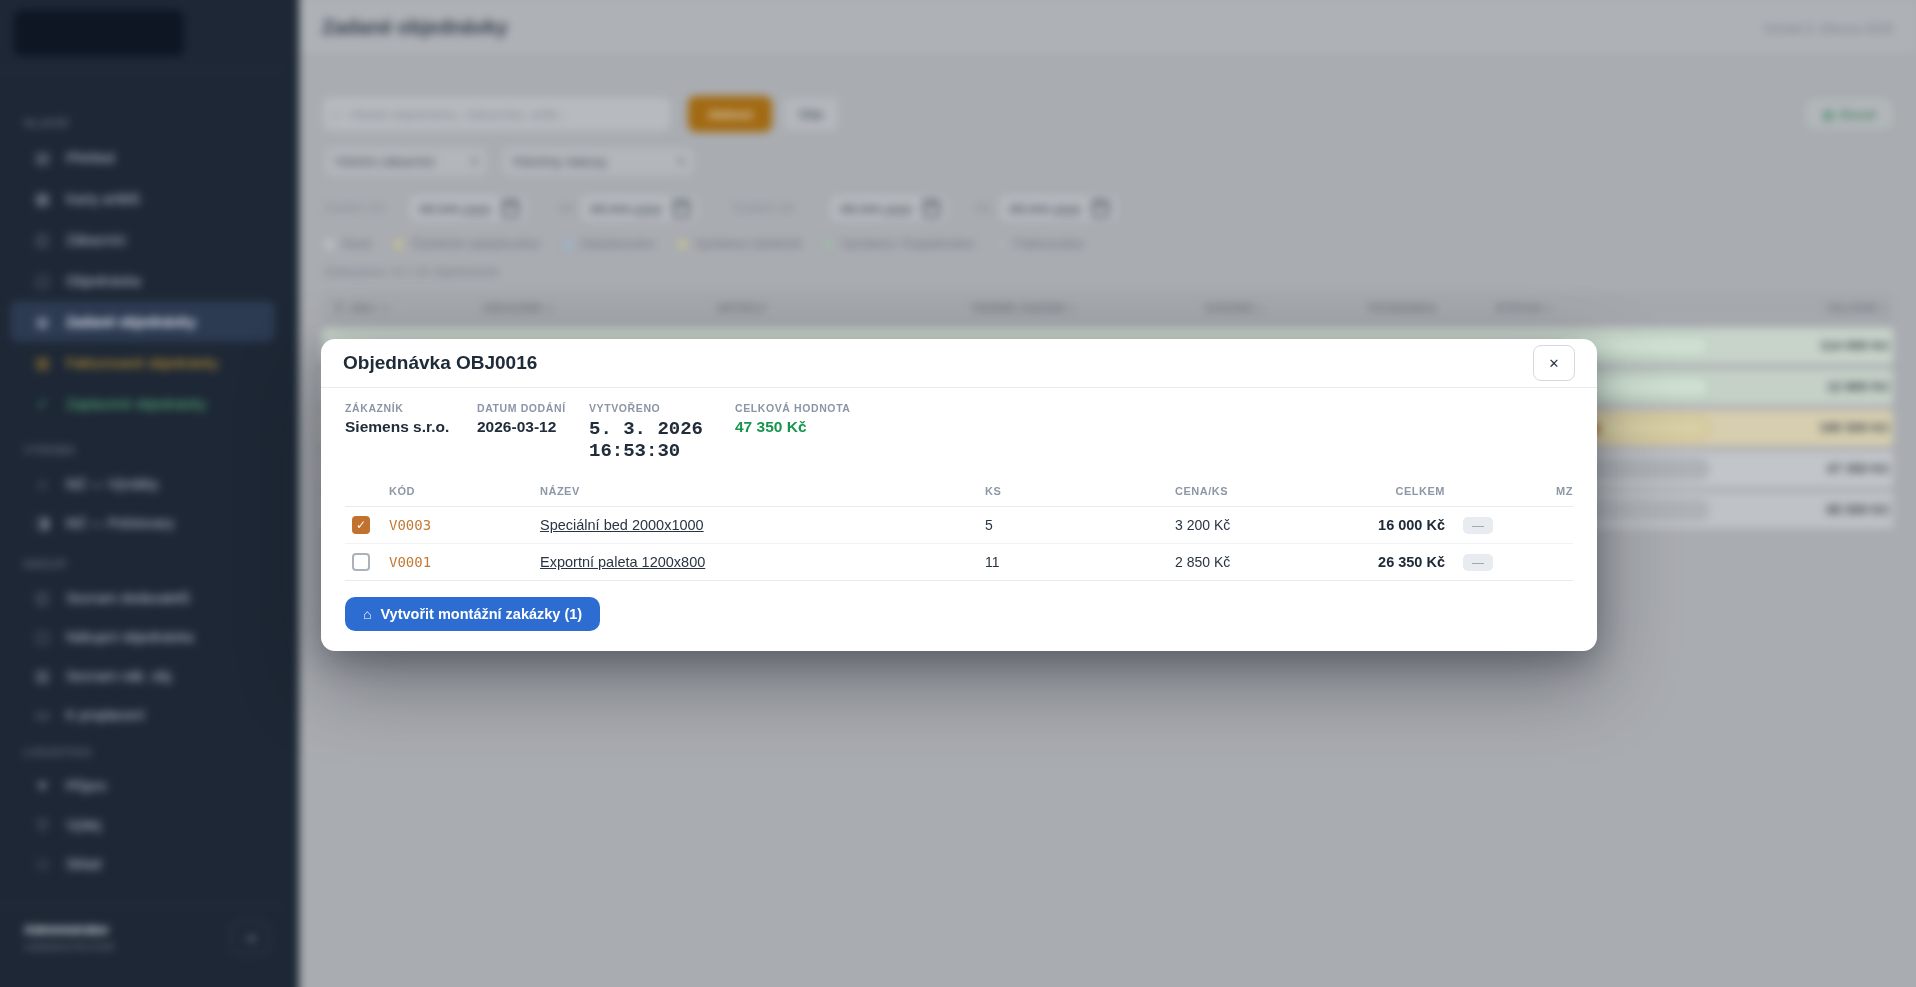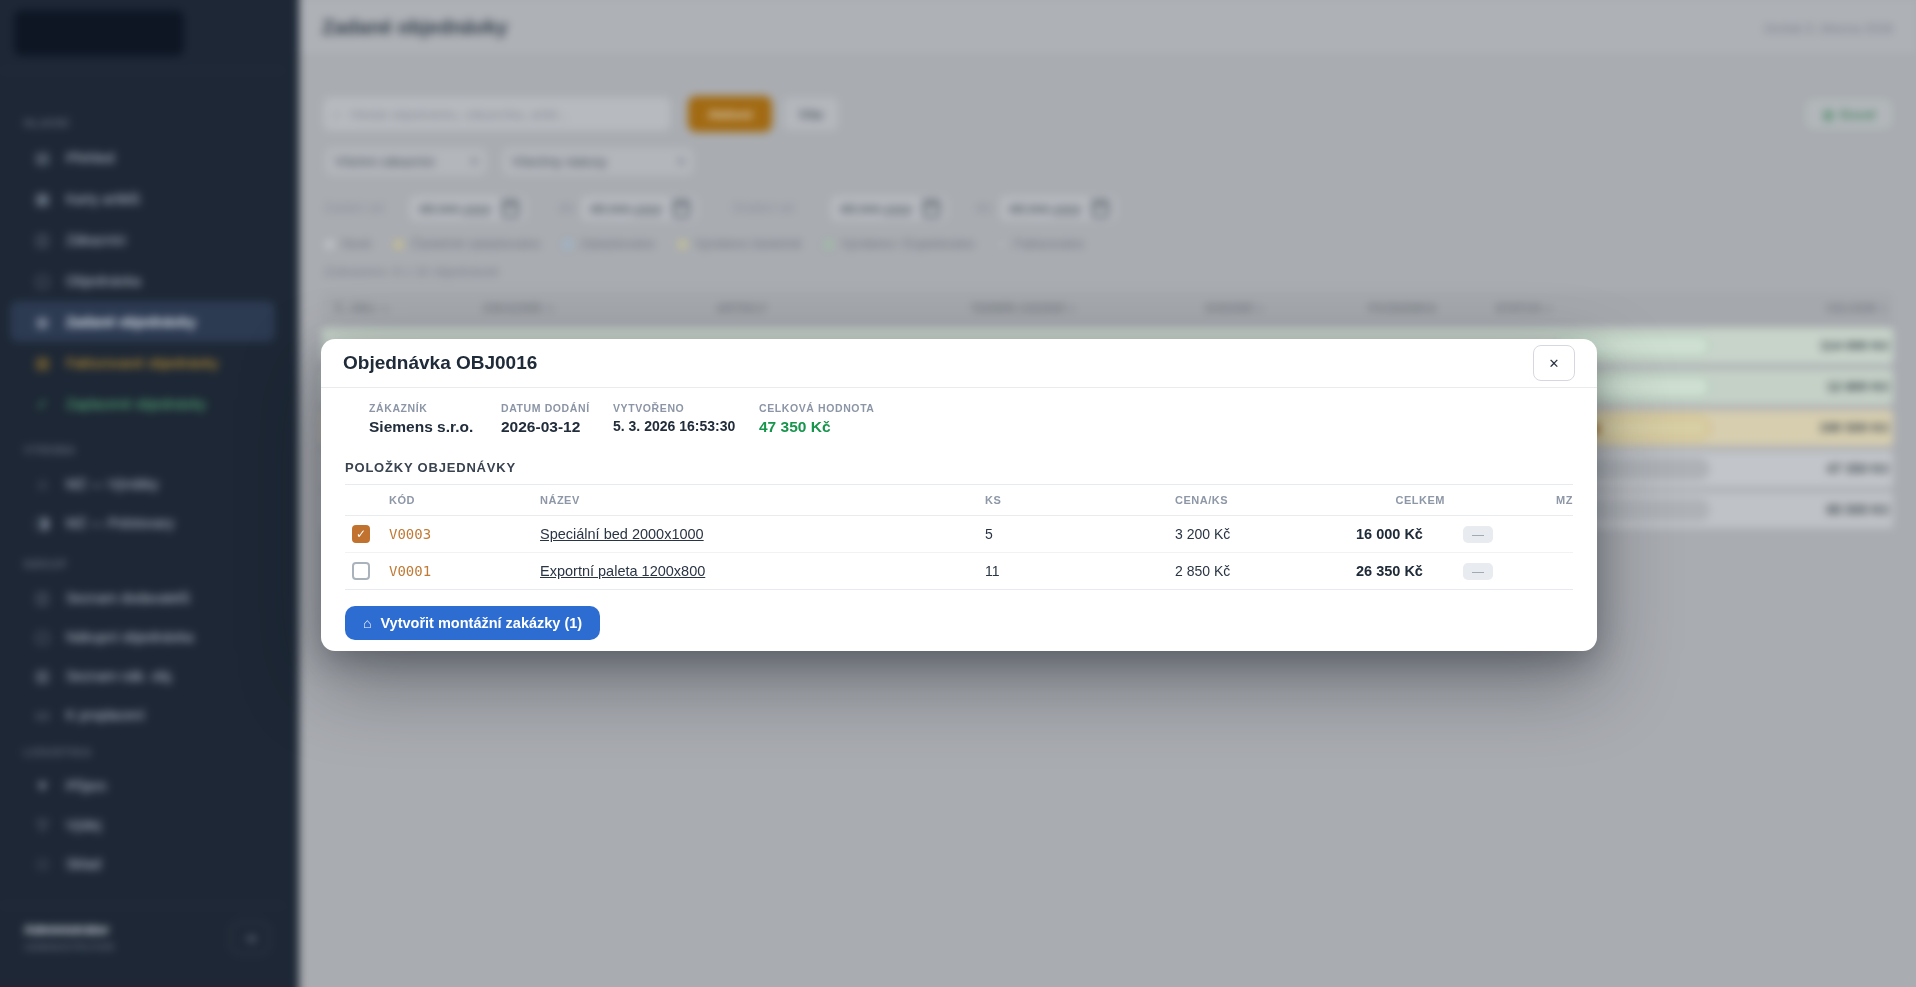--- a/index.html
+++ b/index.html
@@ -82,34 +82,34 @@
   .pill .blob{position:absolute;left:10px;top:7px;width:34px;height:8px;border-radius:4px;background:#a4661b;}
 
   
   .modal{position:absolute;left:321px;top:339px;width:1276px;height:312px;background:#ffffff;border-radius:14px;
     box-shadow:0 30px 80px rgba(15,20,30,.38),0 10px 30px rgba(15,20,30,.25);box-sizing:border-box;}
   .modal-head{height:48px;border-bottom:1px solid #e9ebef;display:flex;align-items:center;padding:0 22px;justify-content:flex-end;}
   .modal-title{font-size:19px;font-weight:700;color:#202b39;}
   .modal-close{margin-left:auto;width:40px;height:34px;border:1px solid #d5d9df;border-radius:8px;background:#fff;
     display:flex;align-items:center;justify-content:center;font-size:13px;color:#2a3340;cursor:pointer;}
   .modal-body{padding:14px 24px 0;}
-  .fields{display:flex;margin-bottom:14px;margin-left:24px;}
+  .fields{display:flex;margin-bottom:14px;}
   .field{flex:0 0 auto;}
   .f-label{font-size:10.5px;font-weight:700;letter-spacing:.6px;color:#8b95a5;margin-bottom:4px;}
   .f-value{font-size:15.5px;font-weight:700;color:#222d3b;}
-  .f-value.small{font-size:14px;}
+  .f-value.small{font-size:19px;font-family:Liberation Mono, monospace;}
   .items-title{font-size:13px;font-weight:700;letter-spacing:.8px;color:#39434f;padding-bottom:9px;border-bottom:1px solid #e7eaee;margin-top:24px;}
   .mrow{display:grid;grid-template-columns:40px 151px 445px 190px 185px 95px auto;align-items:center;}
   .mrow.hdr{height:30px;border-bottom:1px solid #e9ecef;font-size:11px;font-weight:700;letter-spacing:.5px;color:#8d97a6;}
   .mrow.r1{height:36px;border-bottom:1px solid #f0f2f4;}
   .mrow.r2{height:36px;border-bottom:1px solid #e7eaee;}
   .c-code{font-family:"DejaVu Sans Mono",monospace;font-size:14px;color:#c07a36;padding-left:4px;}
   .c-name{font-size:14.5px;color:#2a3544;padding-left:4px;text-decoration:underline;}
   .c-num{font-size:14px;color:#2a3544;padding-left:4px;}
-  .c-total{font-size:14.5px;font-weight:700;color:#202b39;text-align:left;padding-right:6px;}
+  .c-total{font-size:14.5px;font-weight:700;color:#202b39;text-align:right;padding-right:6px;}
   .c-mz{padding-left:12px;}
   .mz-badge{display:inline-flex;align-items:center;justify-content:center;width:30px;height:17px;background:#e8ebef;border-radius:5px;
     color:#98a1ab;font-size:12px;}
   .cb{width:18px;height:18px;border-radius:4px;margin-left:7px;box-sizing:border-box;display:flex;align-items:center;justify-content:center;cursor:pointer;}
   .cb.on{background:#c1722e;color:#fff;font-size:12px;font-weight:700;}
   .cb.off{border:2px solid #aab3bc;background:#fff;color:transparent;}
   .create-btn{display:inline-flex;align-items:center;gap:9px;height:34px;padding:0 18px;margin-top:16px;border:0;border-radius:10px;
     background:#2d6dd2;color:#fff;font-size:14.5px;font-weight:600;font-family:inherit;cursor:pointer;}
   .create-btn .fi{font-size:14px;opacity:.95;}
   .hdr .right{text-align:right;padding-right:6px;}
@@ -346,21 +346,20 @@
         <div class="field" style="width:146px">
           <div class="f-label">VYTVOŘENO</div>
           <div class="f-value small">5. 3. 2026 16:53:30</div>
         </div>
         <div class="field">
           <div class="f-label">CELKOVÁ HODNOTA</div>
           <div class="f-value" style="color: rgb(23, 149, 77);">47 350 Kč</div>
         </div>
       </div>
 
-      <div class="items-title">POLOŽKY OBJEDNÁVKY</div>
 
       <div class="mrow hdr">
         <span></span>
         <span style="padding-left:4px">KÓD</span>
         <span style="padding-left:4px">NÁZEV</span>
         <span style="padding-left:4px">KS</span>
         <span style="padding-left:4px">CENA/KS</span>
         <span class="right">CELKEM</span>
         <span class="ml">MZ</span>
       </div>

